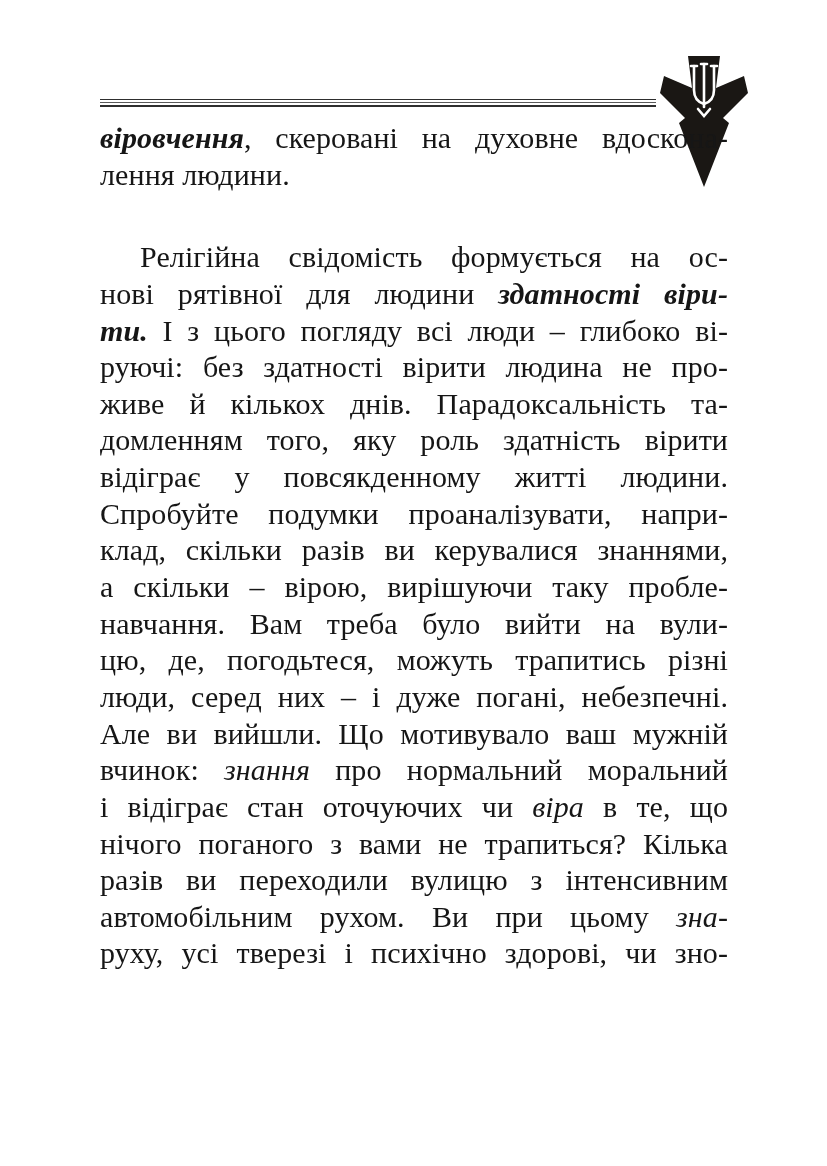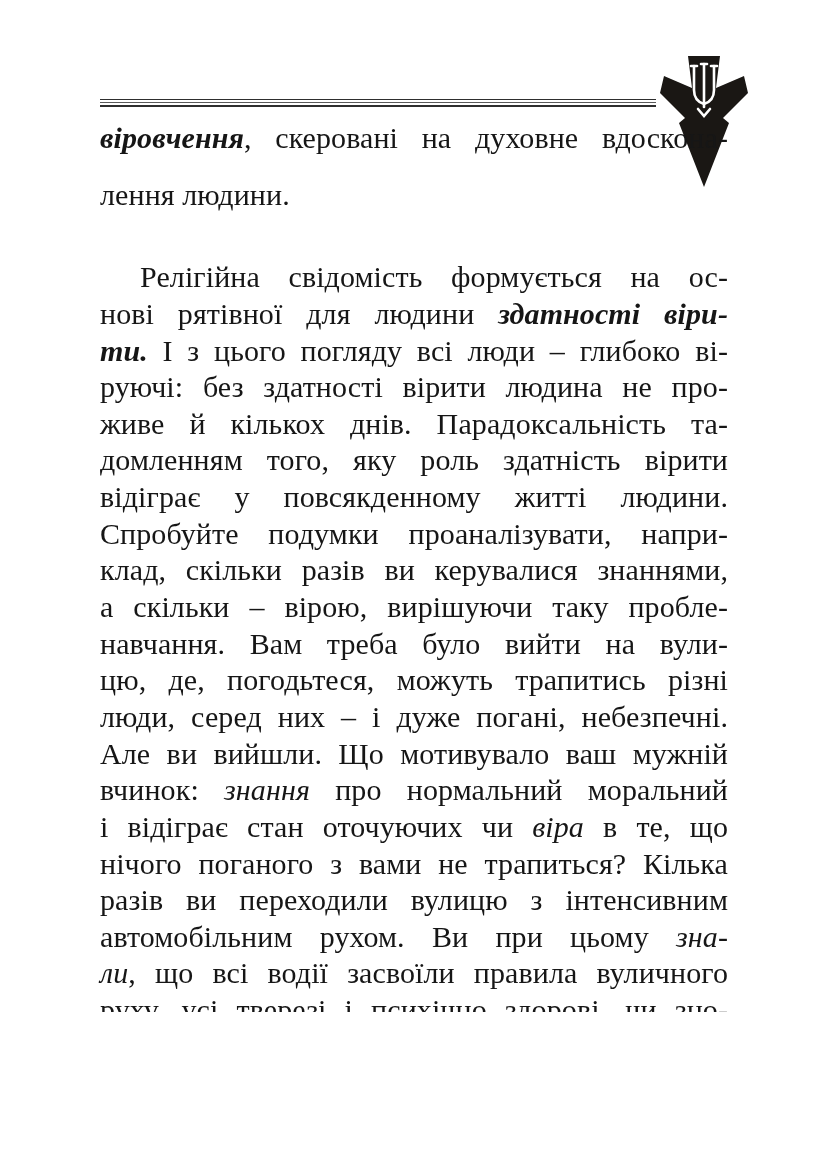--- a/index.html
+++ b/index.html
@@ -56,21 +56,21 @@
   .line {
     height: 36.65px;
     line-height: 36.65px;
     font-size: 30px;
     text-align: justify;
     text-align-last: justify;
     white-space: normal;
     letter-spacing: 0.1px;
   }
   .line.indent { padding-left: 40px; margin-top: 46px; }
-  .line.no-justify { text-align: left; text-align-last: left; margin-top: 20px; }
+  .line.no-justify { text-align: left; text-align-last: left; }
   .seg-n { font-style: normal; font-weight: normal; }
   .seg-i { font-style: italic; font-weight: normal; }
   .seg-bi { font-style: italic; font-weight: bold; }
   .page-number {
     position: absolute;
     left: 620px;
     top: 1035px;
     width: 58px;
     font-size: 31px;
     line-height: 40px;
@@ -113,21 +113,20 @@
       <div class="line"><span class="seg-n">а скільки – вірою, вирішуючи таку пробле-</span></div>
       <div class="line"><span class="seg-n">навчання. Вам треба було вийти на вули-</span></div>
       <div class="line"><span class="seg-n">цю, де, погодьтеся, можуть трапитись різні</span></div>
       <div class="line"><span class="seg-n">люди, серед них – і дуже погані, небезпечні.</span></div>
       <div class="line"><span class="seg-n">Але ви вийшли. Що мотивувало ваш мужній</span></div>
       <div class="line"><span class="seg-n">вчинок: </span><span class="seg-i">знання</span><span class="seg-n"> про нормальний моральний</span></div>
       <div class="line"><span class="seg-n">і відіграє стан оточуючих чи </span><span class="seg-i">віра</span><span class="seg-n"> в те, що</span></div>
       <div class="line"><span class="seg-n">нічого поганого з вами не трапиться? Кілька</span></div>
       <div class="line"><span class="seg-n">разів ви переходили вулицю з інтенсивним</span></div>
       <div class="line"><span class="seg-n">автомобільним рухом. Ви при цьому </span><span class="seg-i">зна-</span></div>
-      <div class="line"><span class="seg-i">ли</span><span class="seg-n">, що всі водії засвоїли правила вуличного</span></div>
       <div class="line"><span class="seg-n">руху, усі тверезі і психічно здорові, чи зно-</span></div>
     </div>
 
   <div class="rule rule-bottom"></div>
 
   <div class="page-number">13</div>
 
 </div>
 
 </body></html>

